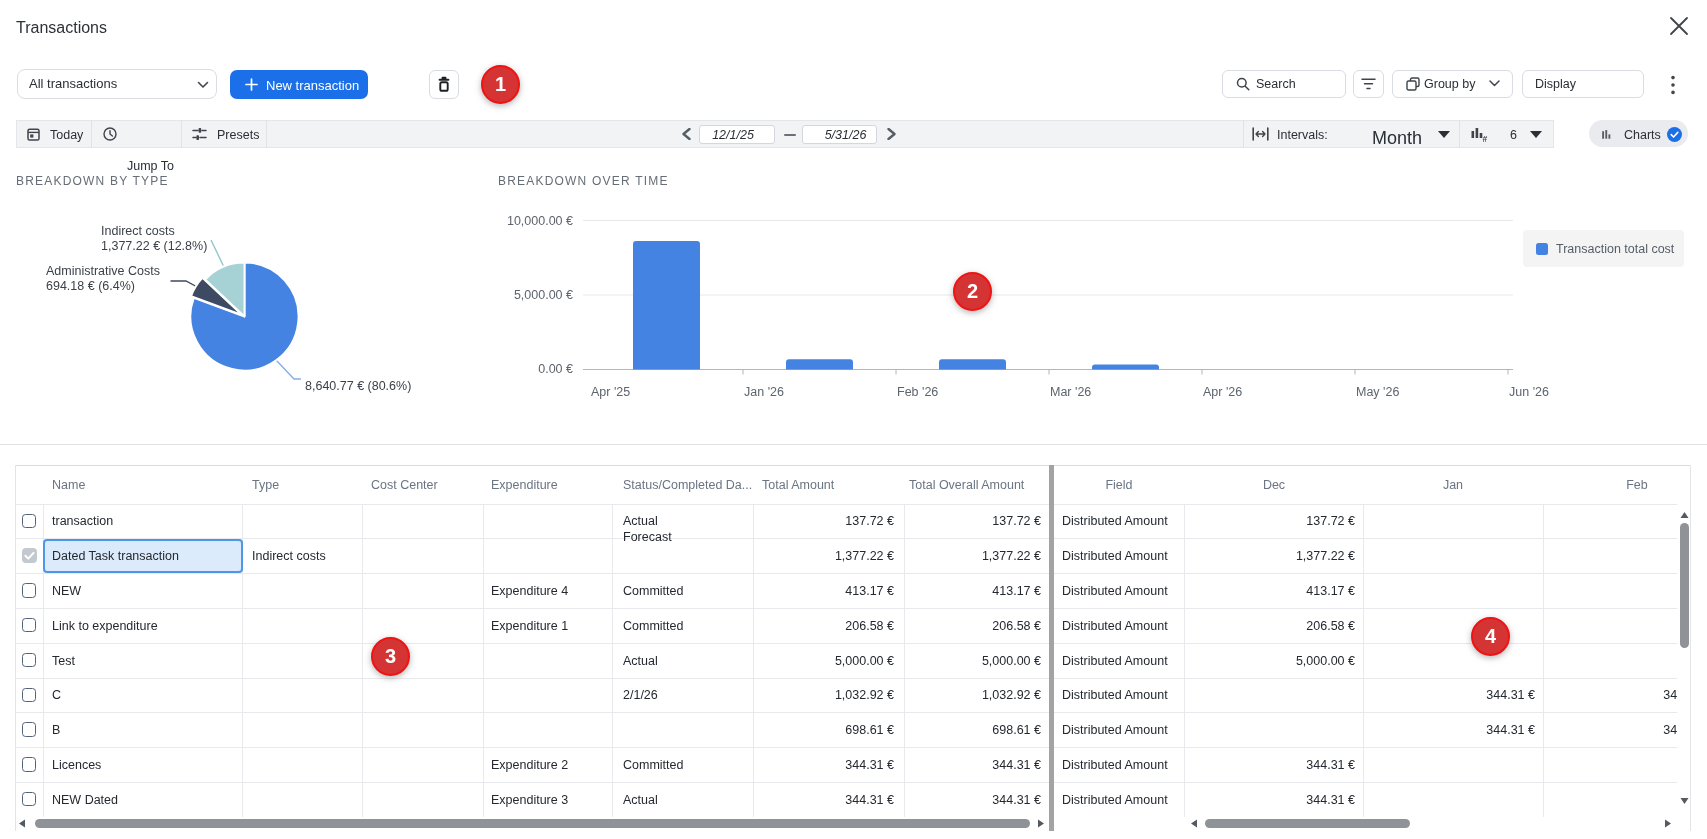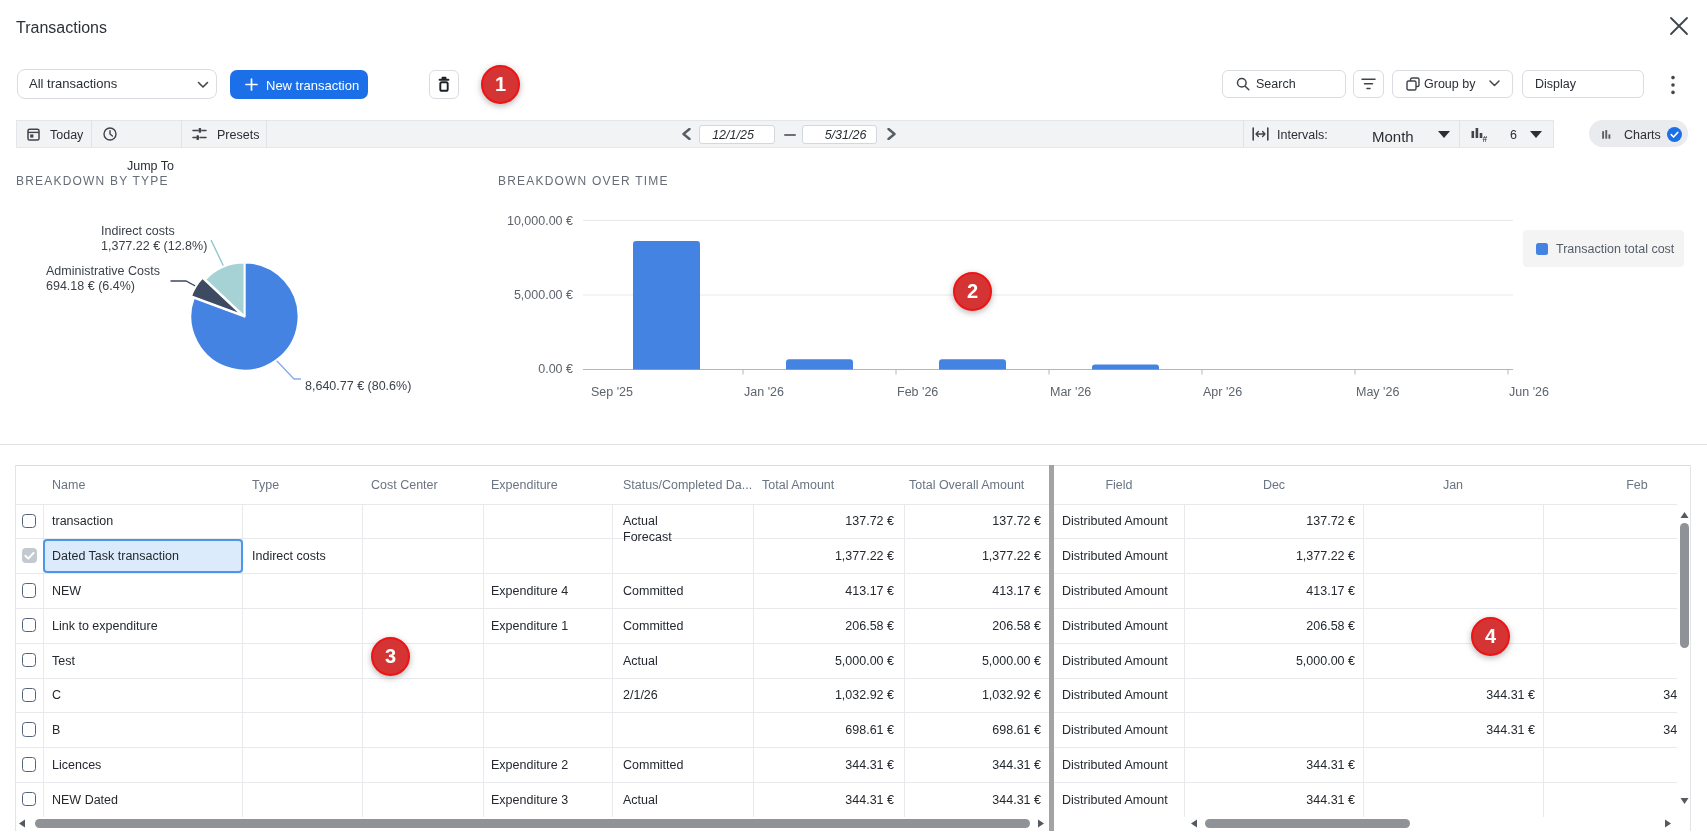--- a/index.html
+++ b/index.html
@@ -98,21 +98,21 @@
 <div class="abs" style="left:802px;top:125px;width:75px;height:19px;background:#fff;border:1px solid #d4d7db;border-radius:3px;"></div>
 <div class="txt" style="left:802px;top:128px;width:87px;text-align:center;font-size:12.5px;font-style:italic;color:#2a2f36;">5/31/26</div>
 <svg class="abs" style="left:886px;top:128px;" width="11" height="12" viewBox="0 0 11 12">
 <path d="M2.5 1 L8.5 6 L2.5 11" fill="none" stroke="#565d66" stroke-width="2.4" stroke-linecap="round" stroke-linejoin="round"></path>
   </svg>
 <svg class="abs" style="left:1252px;top:127px;" width="17" height="14" viewBox="0 0 17 14">
 <path d="M1.2 1 V13 M15.8 1 V13" stroke="#3f444a" stroke-width="1.6" stroke-linecap="round"></path>
 <path d="M4 7 H13 M4 7 L6.4 4.6 M4 7 L6.4 9.4 M13 7 L10.6 4.6 M13 7 L10.6 9.4" stroke="#3f444a" stroke-width="1.4" fill="none" stroke-linecap="round" stroke-linejoin="round"></path>
   </svg>
 <div class="txt" style="left:1277px;top:127.5px;font-size:12.5px;color:#2a2f36;">Intervals:</div>
-<div class="txt" style="left:1372px;top:127.5px;font-size:15px;color:#2a2f36;">Month</div>
+<div class="txt" style="left:1372px;top:127.5px;font-size:18px;color:#2a2f36;">Month</div>
 <svg class="abs" style="left:1437px;top:130px;" width="14" height="9" viewBox="0 0 14 9">
 <path d="M1 1 L7 8 L13 1 Z" fill="#2a2f36"></path>
   </svg>
 <svg class="abs" style="left:1471px;top:127px;" width="17" height="15" viewBox="0 0 17 15">
 <rect x="0.5" y="4" width="2.6" height="7" fill="#3f444a"></rect>
 <rect x="4.6" y="1" width="2.6" height="10" fill="#3f444a"></rect>
 <rect x="8.7" y="6" width="2.6" height="5" fill="#3f444a"></rect>
 <text x="11.4" y="15" font-size="8.5" font-weight="bold" fill="#3f444a" font-family="Liberation Sans">#</text>
   </svg>
 <div class="txt" style="left:1510px;top:127.5px;font-size:12.5px;color:#2a2f36;">6</div>
@@ -154,21 +154,21 @@
     <line x1="875.0" y1="209.5" x2="875.0" y2="214.5" stroke="#b6b6b6" stroke-width="1"></line>
     <line x1="1028.0" y1="209.5" x2="1028.0" y2="214.5" stroke="#b6b6b6" stroke-width="1"></line>
     <path d="M153.0,209.5 V84.1 Q153.0,81.1 156.0,81.1 H217.0 Q220.0,81.1 220.0,84.1 V209.5 Z" fill="#4583e2"></path>
     <path d="M306.0,209.5 V202.3 Q306.0,199.3 309.0,199.3 H370.0 Q373.0,199.3 373.0,202.3 V209.5 Z" fill="#4583e2"></path>
     <path d="M459.0,209.5 V202.3 Q459.0,199.3 462.0,199.3 H523.0 Q526.0,199.3 526.0,202.3 V209.5 Z" fill="#4583e2"></path>
     <path d="M612.0,209.5 V207.4 Q612.0,204.4 615.0,204.4 H676.0 Q679.0,204.4 679.0,207.4 V209.5 Z" fill="#4583e2"></path>
   </svg>
 <div class="txt" style="left:403px;top:214px;width:170px;text-align:right;font-size:12.5px;color:#5d646d;">10,000.00 €</div>
 <div class="txt" style="left:403px;top:288px;width:170px;text-align:right;font-size:12.5px;color:#5d646d;">5,000.00 €</div>
 <div class="txt" style="left:403px;top:362px;width:170px;text-align:right;font-size:12.5px;color:#5d646d;">0.00 €</div>
-<div class="txt" style="left:591px;top:385px;font-size:12.5px;color:#5d646d;">Sep '25</div>
+<div class="txt" style="left:591px;top:385px;font-size:12.5px;color:#5d646d;">Apr '25</div>
 <div class="txt" style="left:744px;top:385px;font-size:12.5px;color:#5d646d;">Jan '26</div>
 <div class="txt" style="left:897px;top:385px;font-size:12.5px;color:#5d646d;">Feb '26</div>
 <div class="txt" style="left:1050px;top:385px;font-size:12.5px;color:#5d646d;">Mar '26</div>
 <div class="txt" style="left:1203px;top:385px;font-size:12.5px;color:#5d646d;">Apr '26</div>
 <div class="txt" style="left:1356px;top:385px;font-size:12.5px;color:#5d646d;">May '26</div>
 <div class="txt" style="left:1509px;top:385px;font-size:12.5px;color:#5d646d;">Jun '26</div>
 <div class="abs" style="left:1523px;top:230px;width:161px;height:37px;background:#f4f4f5;border-radius:4px;"></div>
 <div class="abs" style="left:1536px;top:243px;width:12px;height:12px;background:#4583e2;border-radius:2.5px;"></div>
 <div class="txt" style="left:1556px;top:242px;font-size:12.5px;color:#555d66;">Transaction total cost</div>
 <div class="badge" style="left:953px;top:272px;">2</div>

